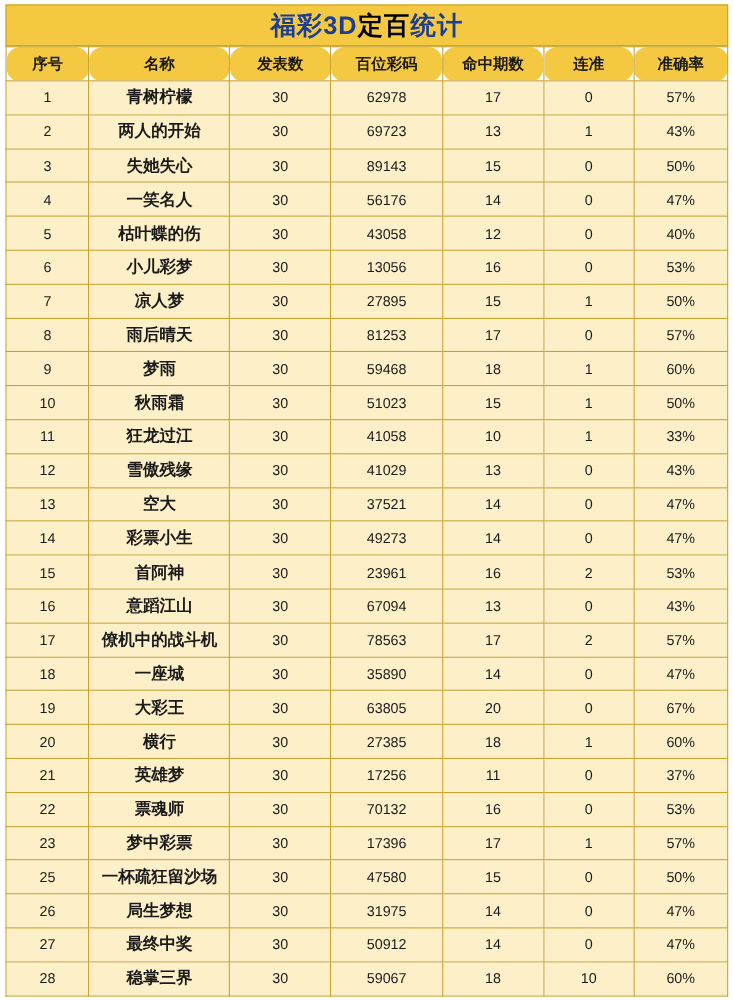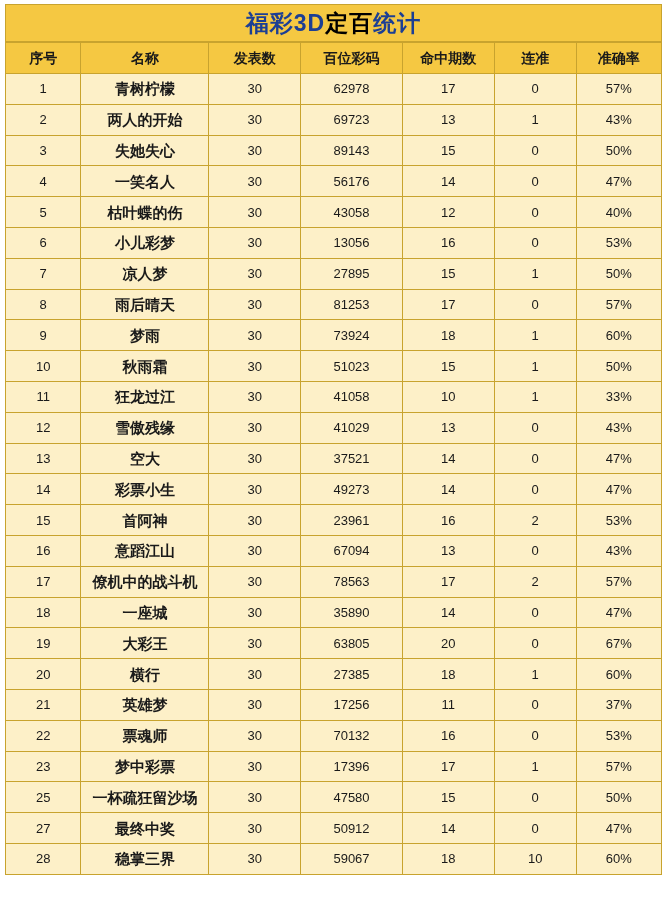--- a/index.html
+++ b/index.html
@@ -54,20 +54,21 @@
     line-height: 1;
     padding: 0;
     overflow: hidden;
     white-space: nowrap;
   }
   table.stats th {
     background: #f5c842;
     font-weight: bold;
     font-size: 14px;
     height: 30px;
+    border-radius: 12px;
   }
   table.stats td {
     background: #fdf0c8;
   }
   table.stats td.name {
     font-weight: bold;
     font-size: 15px;
   }
   table.stats td.idx { font-size: 13px; }
   col.c-idx  { width: 11.5%; }
@@ -180,21 +181,21 @@
           <td>30</td>
           <td>81253</td>
           <td>17</td>
           <td>0</td>
           <td>57%</td>
         </tr>
         <tr>
           <td class="idx">9</td>
           <td class="name">梦雨</td>
           <td>30</td>
-          <td>73924</td>
+          <td>59468</td>
           <td>18</td>
           <td>1</td>
           <td>60%</td>
         </tr>
         <tr>
           <td class="idx">10</td>
           <td class="name">秋雨霜</td>
           <td>30</td>
           <td>51023</td>
           <td>15</td>
@@ -321,20 +322,29 @@
         <tr>
           <td class="idx">25</td>
           <td class="name">一杯疏狂留沙场</td>
           <td>30</td>
           <td>47580</td>
           <td>15</td>
           <td>0</td>
           <td>50%</td>
         </tr>
         <tr>
+          <td class="idx">26</td>
+          <td class="name">局生梦想</td>
+          <td>30</td>
+          <td>31975</td>
+          <td>14</td>
+          <td>0</td>
+          <td>47%</td>
+        </tr>
+        <tr>
           <td class="idx">27</td>
           <td class="name">最终中奖</td>
           <td>30</td>
           <td>50912</td>
           <td>14</td>
           <td>0</td>
           <td>47%</td>
         </tr>
         <tr>
           <td class="idx">28</td>

